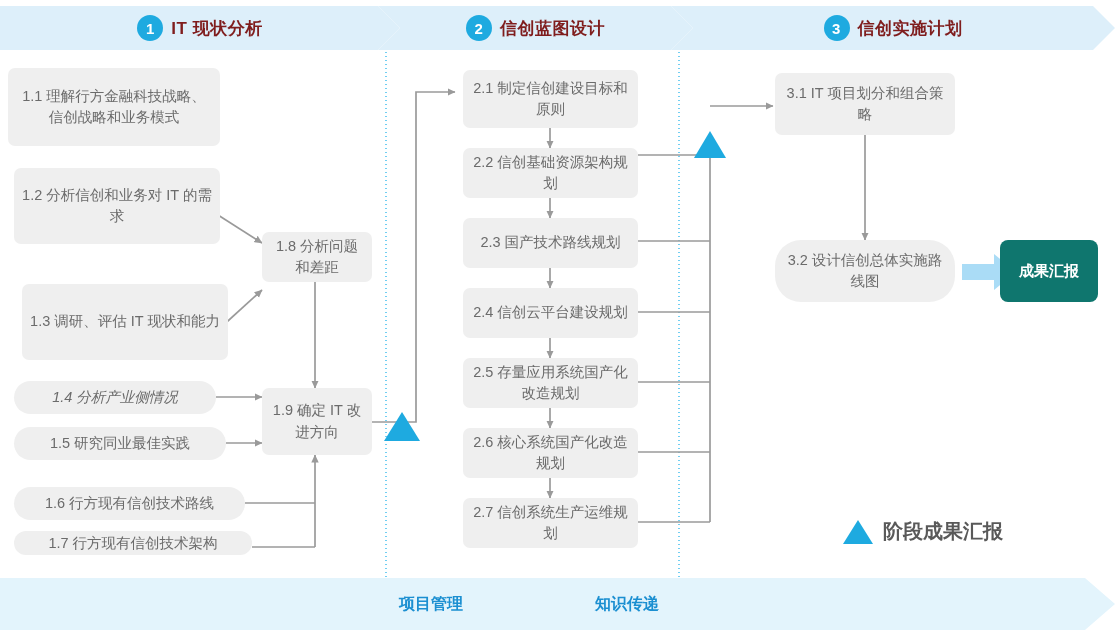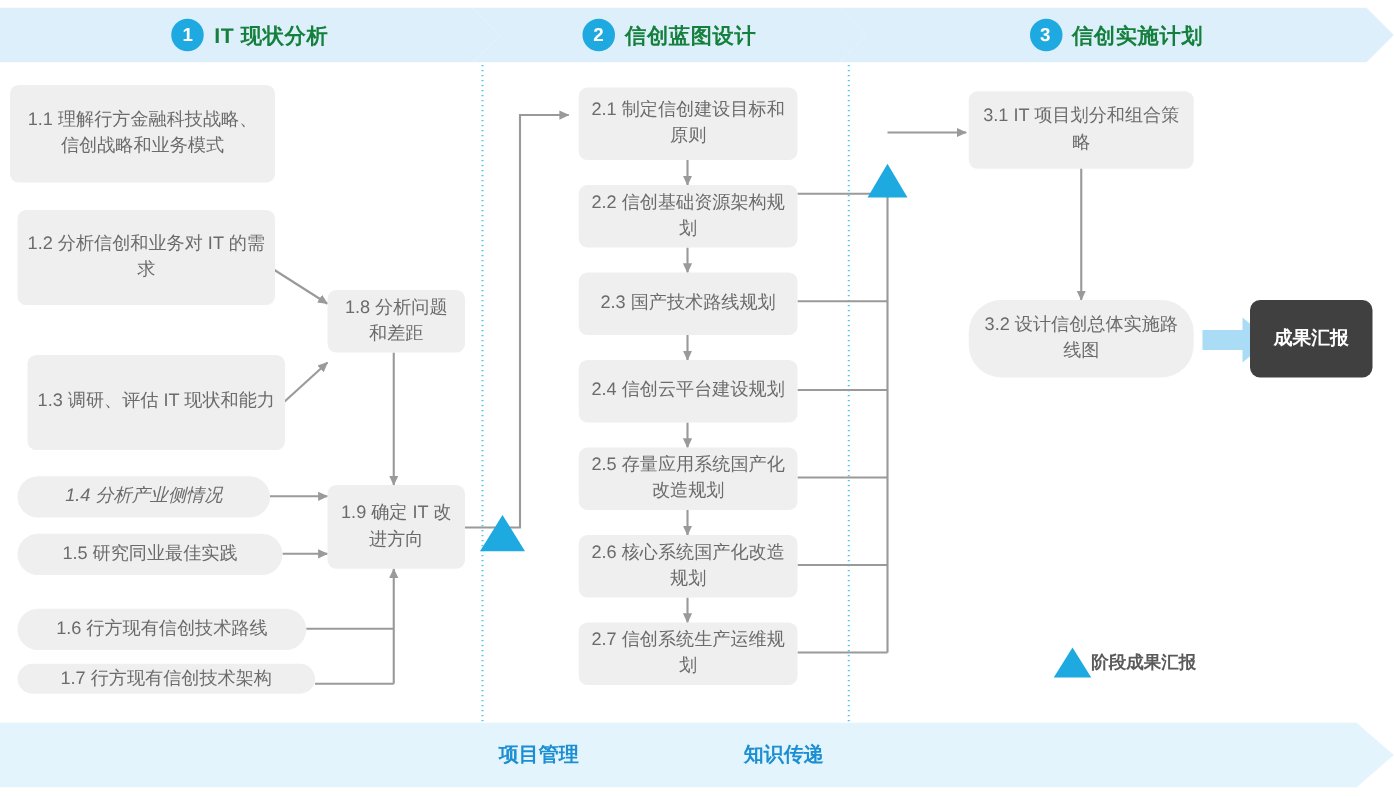--- a/index.html
+++ b/index.html
@@ -17,40 +17,40 @@
     justify-content:center;color:#1f9fd8;font-weight:bold;font-size:17px;
     letter-spacing:.5px;
   }
   .phase-head .chev-bg{position:absolute;left:0;top:0;width:100%;height:100%;}
   .phase-head .head-inner{position:relative;display:flex;align-items:center;gap:8px;z-index:2;}
   .num-badge{
     width:26px;height:26px;border-radius:50%;background:#1eaae0;color:#fff;
     display:flex;align-items:center;justify-content:center;font-size:15px;
     font-weight:bold;line-height:1;
   }
-  .phase-title{color:#15803d;}
+  .phase-title{color:#7f1d1d;}
 
   
   .node{
     position:absolute;background:#efefef;border-radius:7px;color:#6b6b6b;
     font-size:14.5px;line-height:1.45;display:flex;align-items:center;
     justify-content:center;text-align:center;padding:4px 8px;
     box-sizing:border-box;
   }
   .node.pill{border-radius:18px;}
   .result-badge{
-    position:absolute;background:#404040;border-radius:8px;color:#ffffff;
+    position:absolute;background:#0f766e;border-radius:8px;color:#ffffff;
     font-weight:bold;font-size:15px;line-height:1.3;display:flex;
     align-items:center;justify-content:center;text-align:center;
   }
 
   
   .legend{
-    position:absolute;display:flex;align-items:center;
-    color:#595959;font-weight:bold;font-size:14px;justify-content:center;
+    position:absolute;display:flex;align-items:center;gap:10px;
+    color:#595959;font-weight:bold;font-size:20px;justify-content:center;
   }
   .tri{width:0;height:0;border-left:15px solid transparent;
        border-right:15px solid transparent;border-bottom:24px solid #1eaae0;}
 
   
   .band{position:absolute;left:0;top:578px;width:1115px;height:52px;}
   .band-labels{position:absolute;left:0;top:578px;width:1115px;height:52px;
     display:flex;align-items:center;color:#1b8fd1;font-weight:bold;font-size:16px;}
   .band-labels span{position:absolute;}
 </style>

